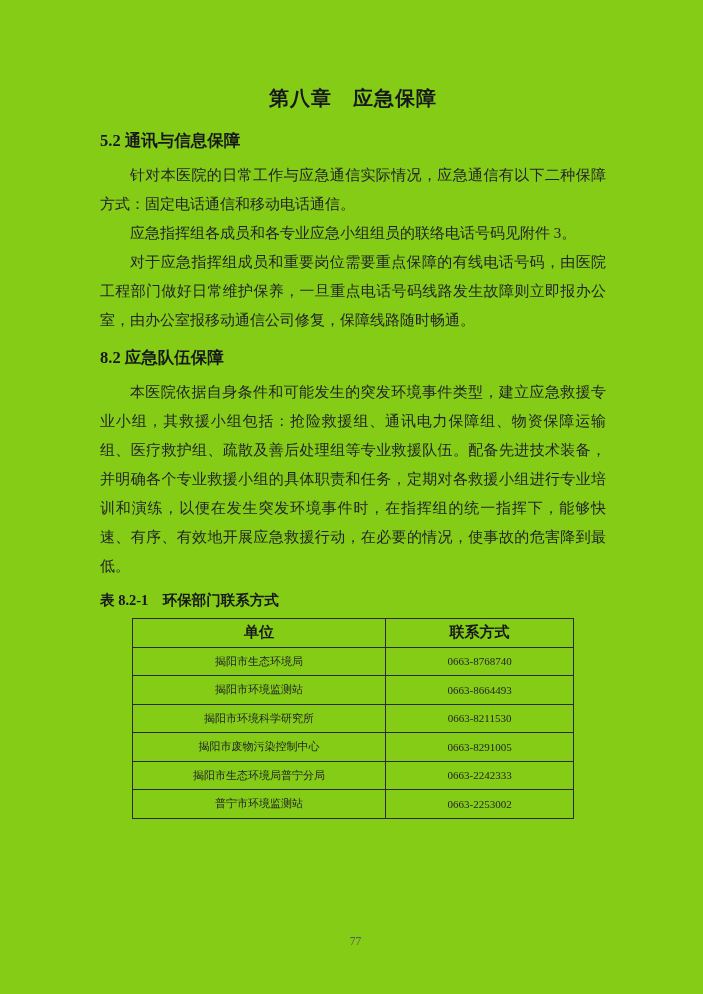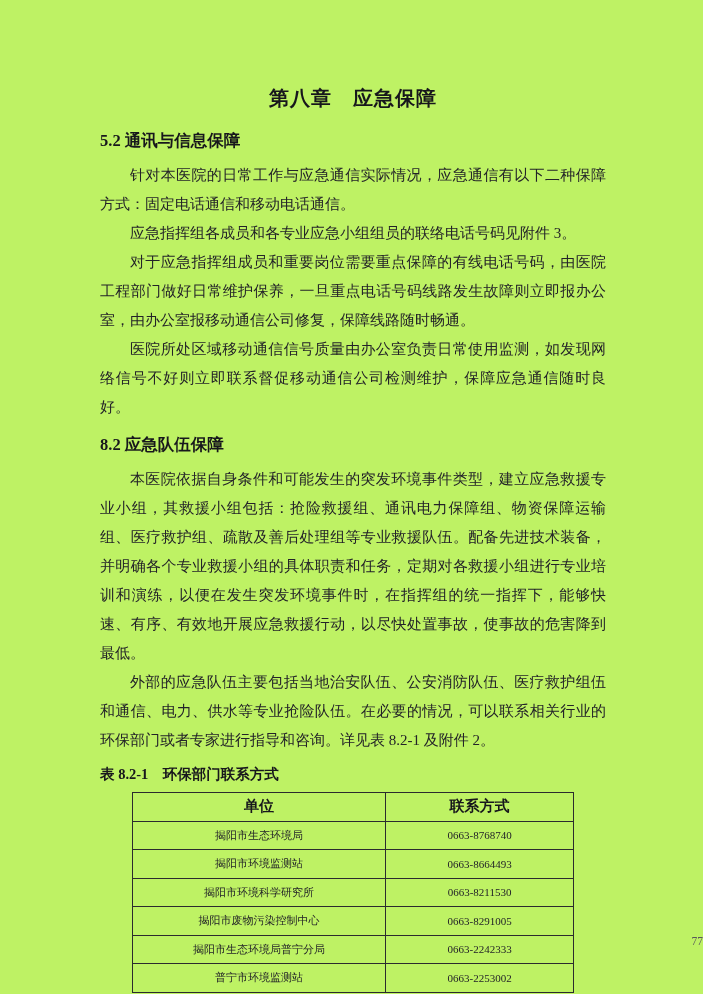--- a/index.html
+++ b/index.html
@@ -1,21 +1,21 @@
 <!DOCTYPE html>
 <html><head>
 <meta charset="utf-8">
 <style>
   html, body { margin: 0; padding: 0; background: #ffffff; }
   .page {
     position: relative;
     width: 703px;
     height: 994px;
     box-sizing: border-box;
-    background: #bef264;
+    background: #84cc16;
     font-family: "Liberation Serif", "DejaVu Serif", serif;
     color: #222226;
     padding: 86px 97px 0 100px;
     overflow: hidden;
   }
   .chapter-title {
     margin: 0 0 19px 0;
     font-size: 20px;
     line-height: 25px;
     font-weight: bold;
@@ -68,45 +68,43 @@
     font-size: 15px;
     color: #17171c;
   }
   table.contact-table .col-unit { width: 57.7%; }
   table.contact-table .col-contact { width: 42.3%; font-family: Liberation Mono, monospace; }
   .page-number {
     position: absolute;
     left: 0;
     right: 0;
     bottom: 47px;
-    text-align: right;
+    text-align: center;
     font-size: 11.5px;
     color: #58585c;
     margin-left: 8px;
   }
 </style>
 </head>
 <body>
 
 <div class="page">
 
   <h1 class="chapter-title">第八章　应急保障</h1>
 
   <section>
     <h2 class="section-heading first">5.2 通讯与信息保障</h2>
     <p class="body-para">针对本医院的日常工作与应急通信实际情况，应急通信有以下二种保障方式：固定电话通信和移动电话通信。</p>
     <p class="body-para">应急指挥组各成员和各专业应急小组组员的联络电话号码见附件 3。</p>
     <p class="body-para">对于应急指挥组成员和重要岗位需要重点保障的有线电话号码，由医院工程部门做好日常维护保养，一旦重点电话号码线路发生故障则立即报办公室，由办公室报移动通信公司修复，保障线路随时畅通。</p>
-    <p class="body-para">医院所处区域移动通信信号质量由办公室负责日常使用监测，如发现网络信号不好则立即联系督促移动通信公司检测维护，保障应急通信随时良好。</p>
   </section>
 
   <section>
     <h2 class="section-heading">8.2 应急队伍保障</h2>
-    <p class="body-para">本医院依据自身条件和可能发生的突发环境事件类型，建立应急救援专业小组，其救援小组包括：抢险救援组、通讯电力保障组、物资保障运输组、医疗救护组、疏散及善后处理组等专业救援队伍。配备先进技术装备，并明确各个专业救援小组的具体职责和任务，定期对各救援小组进行专业培训和演练，以便在发生突发环境事件时，在指挥组的统一指挥下，能够快速、有序、有效地开展应急救援行动，以尽快处置事故，使事故的危害降到最低。</p>
-    <p class="body-para">外部的应急队伍主要包括当地治安队伍、公安消防队伍、医疗救护组伍和通信、电力、供水等专业抢险队伍。在必要的情况，可以联系相关行业的环保部门或者专家进行指导和咨询。详见表 8.2-1 及附件 2。</p>
+    <p class="body-para">本医院依据自身条件和可能发生的突发环境事件类型，建立应急救援专业小组，其救援小组包括：抢险救援组、通讯电力保障组、物资保障运输组、医疗救护组、疏散及善后处理组等专业救援队伍。配备先进技术装备，并明确各个专业救援小组的具体职责和任务，定期对各救援小组进行专业培训和演练，以便在发生突发环境事件时，在指挥组的统一指挥下，能够快速、有序、有效地开展应急救援行动，在必要的情况，使事故的危害降到最低。</p>
   </section>
 
   <div class="table-caption">表 8.2-1　环保部门联系方式</div>
 
   <table class="contact-table">
     <thead>
       <tr>
         <th class="col-unit">单位</th>
         <th class="col-contact">联系方式</th>
       </tr>

